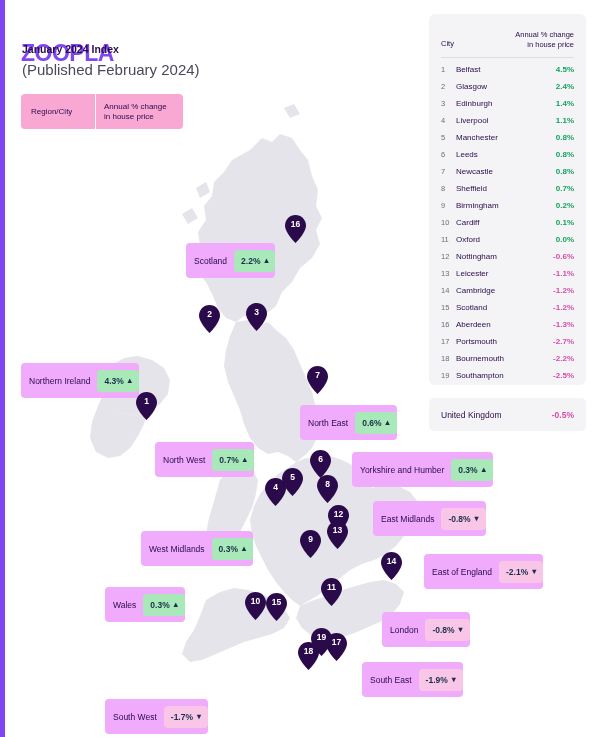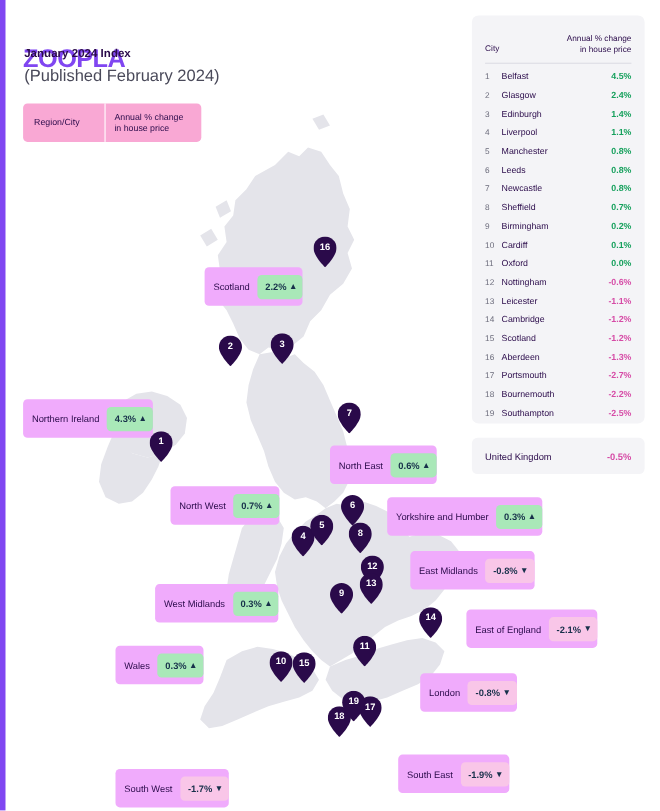--- a/index.html
+++ b/index.html
@@ -344,21 +344,21 @@
   </div>
 
   <div class="region" style="left:105px; top:699px;">
     <span class="rname">South West</span>
     <span class="val neg">
         <span>-1.7%</span>
         <span class="arrow">▾</span>
       </span>
   </div>
 
-  <div class="region" style="left:362px; top:686px;">
+  <div class="region" style="left:362px; top:662px;">
     <span class="rname">South East</span>
     <span class="val neg">
         <span>-1.9%</span>
         <span class="arrow">▾</span>
       </span>
   </div>
 
   <div class="pin" style="left:136px; top:392px;">
     <svg viewBox="0 0 21 28" width="21" height="28">
         <path d="M10.5 0C4.7 0 0 4.7 0 10.5c0 7.3 10.5 17.5 10.5 17.5S21 17.8 21 10.5C21 4.7 16.3 0 10.5 0z" fill="#2a0a4a"></path>

